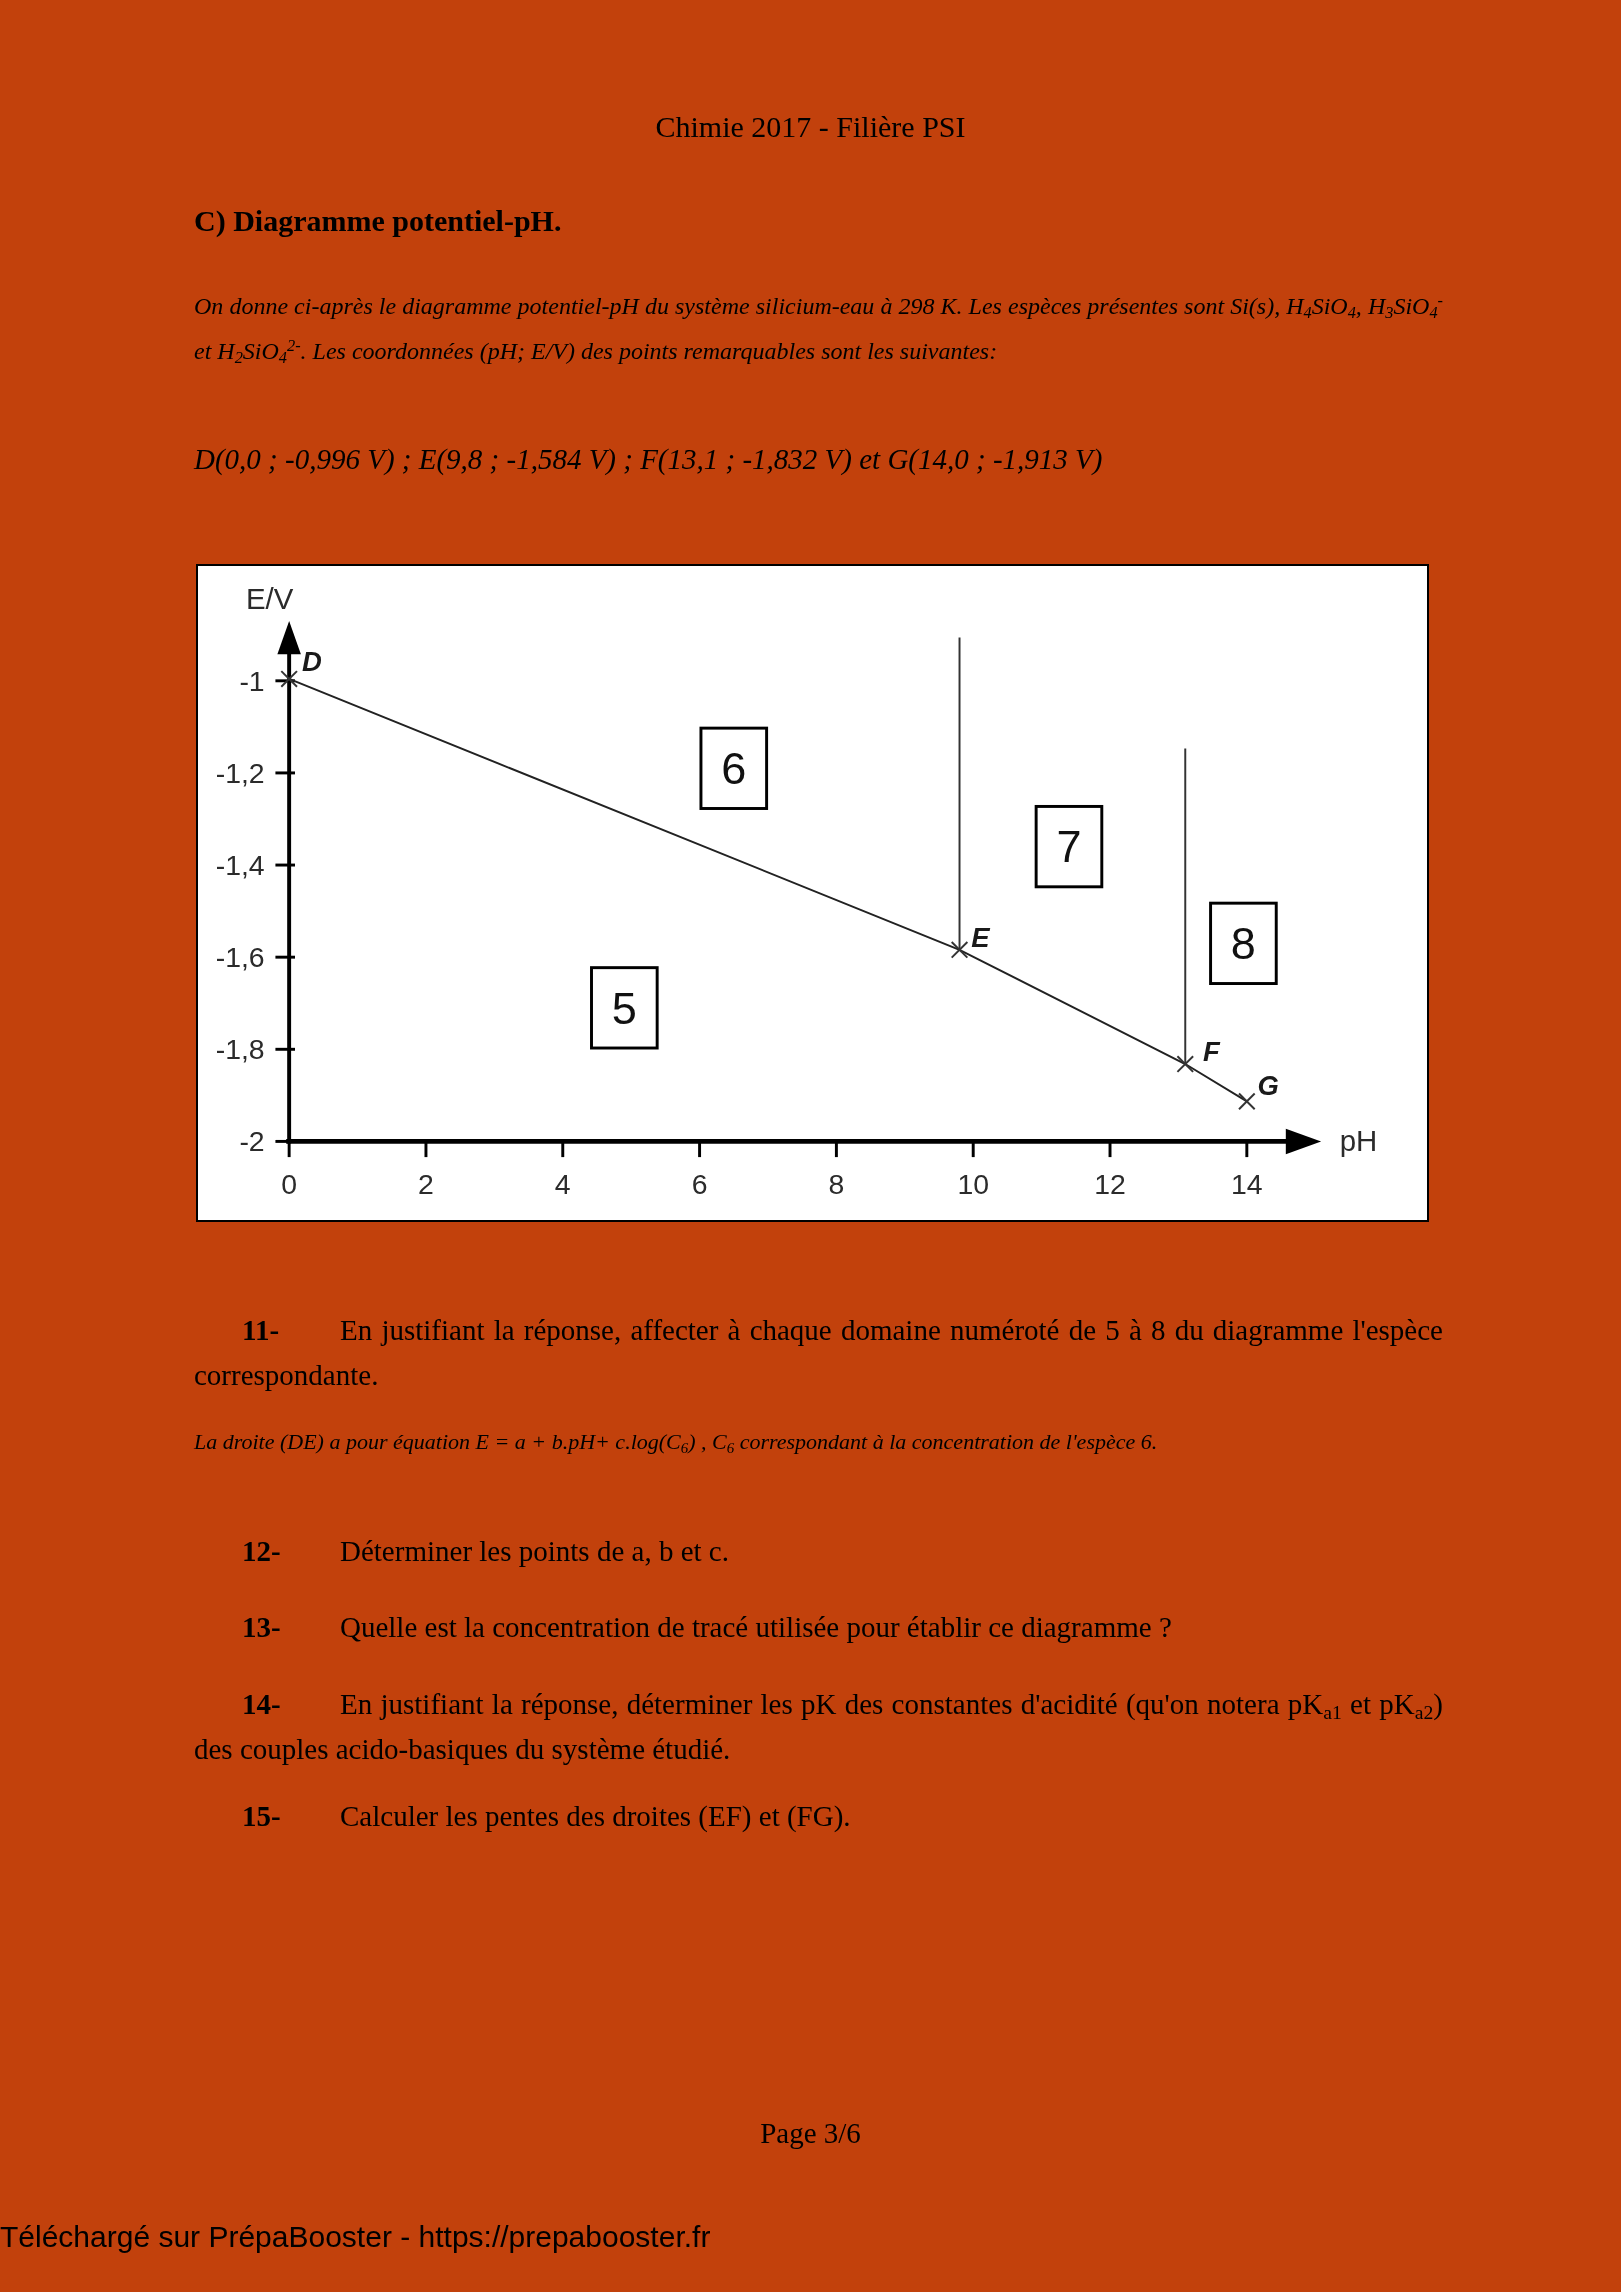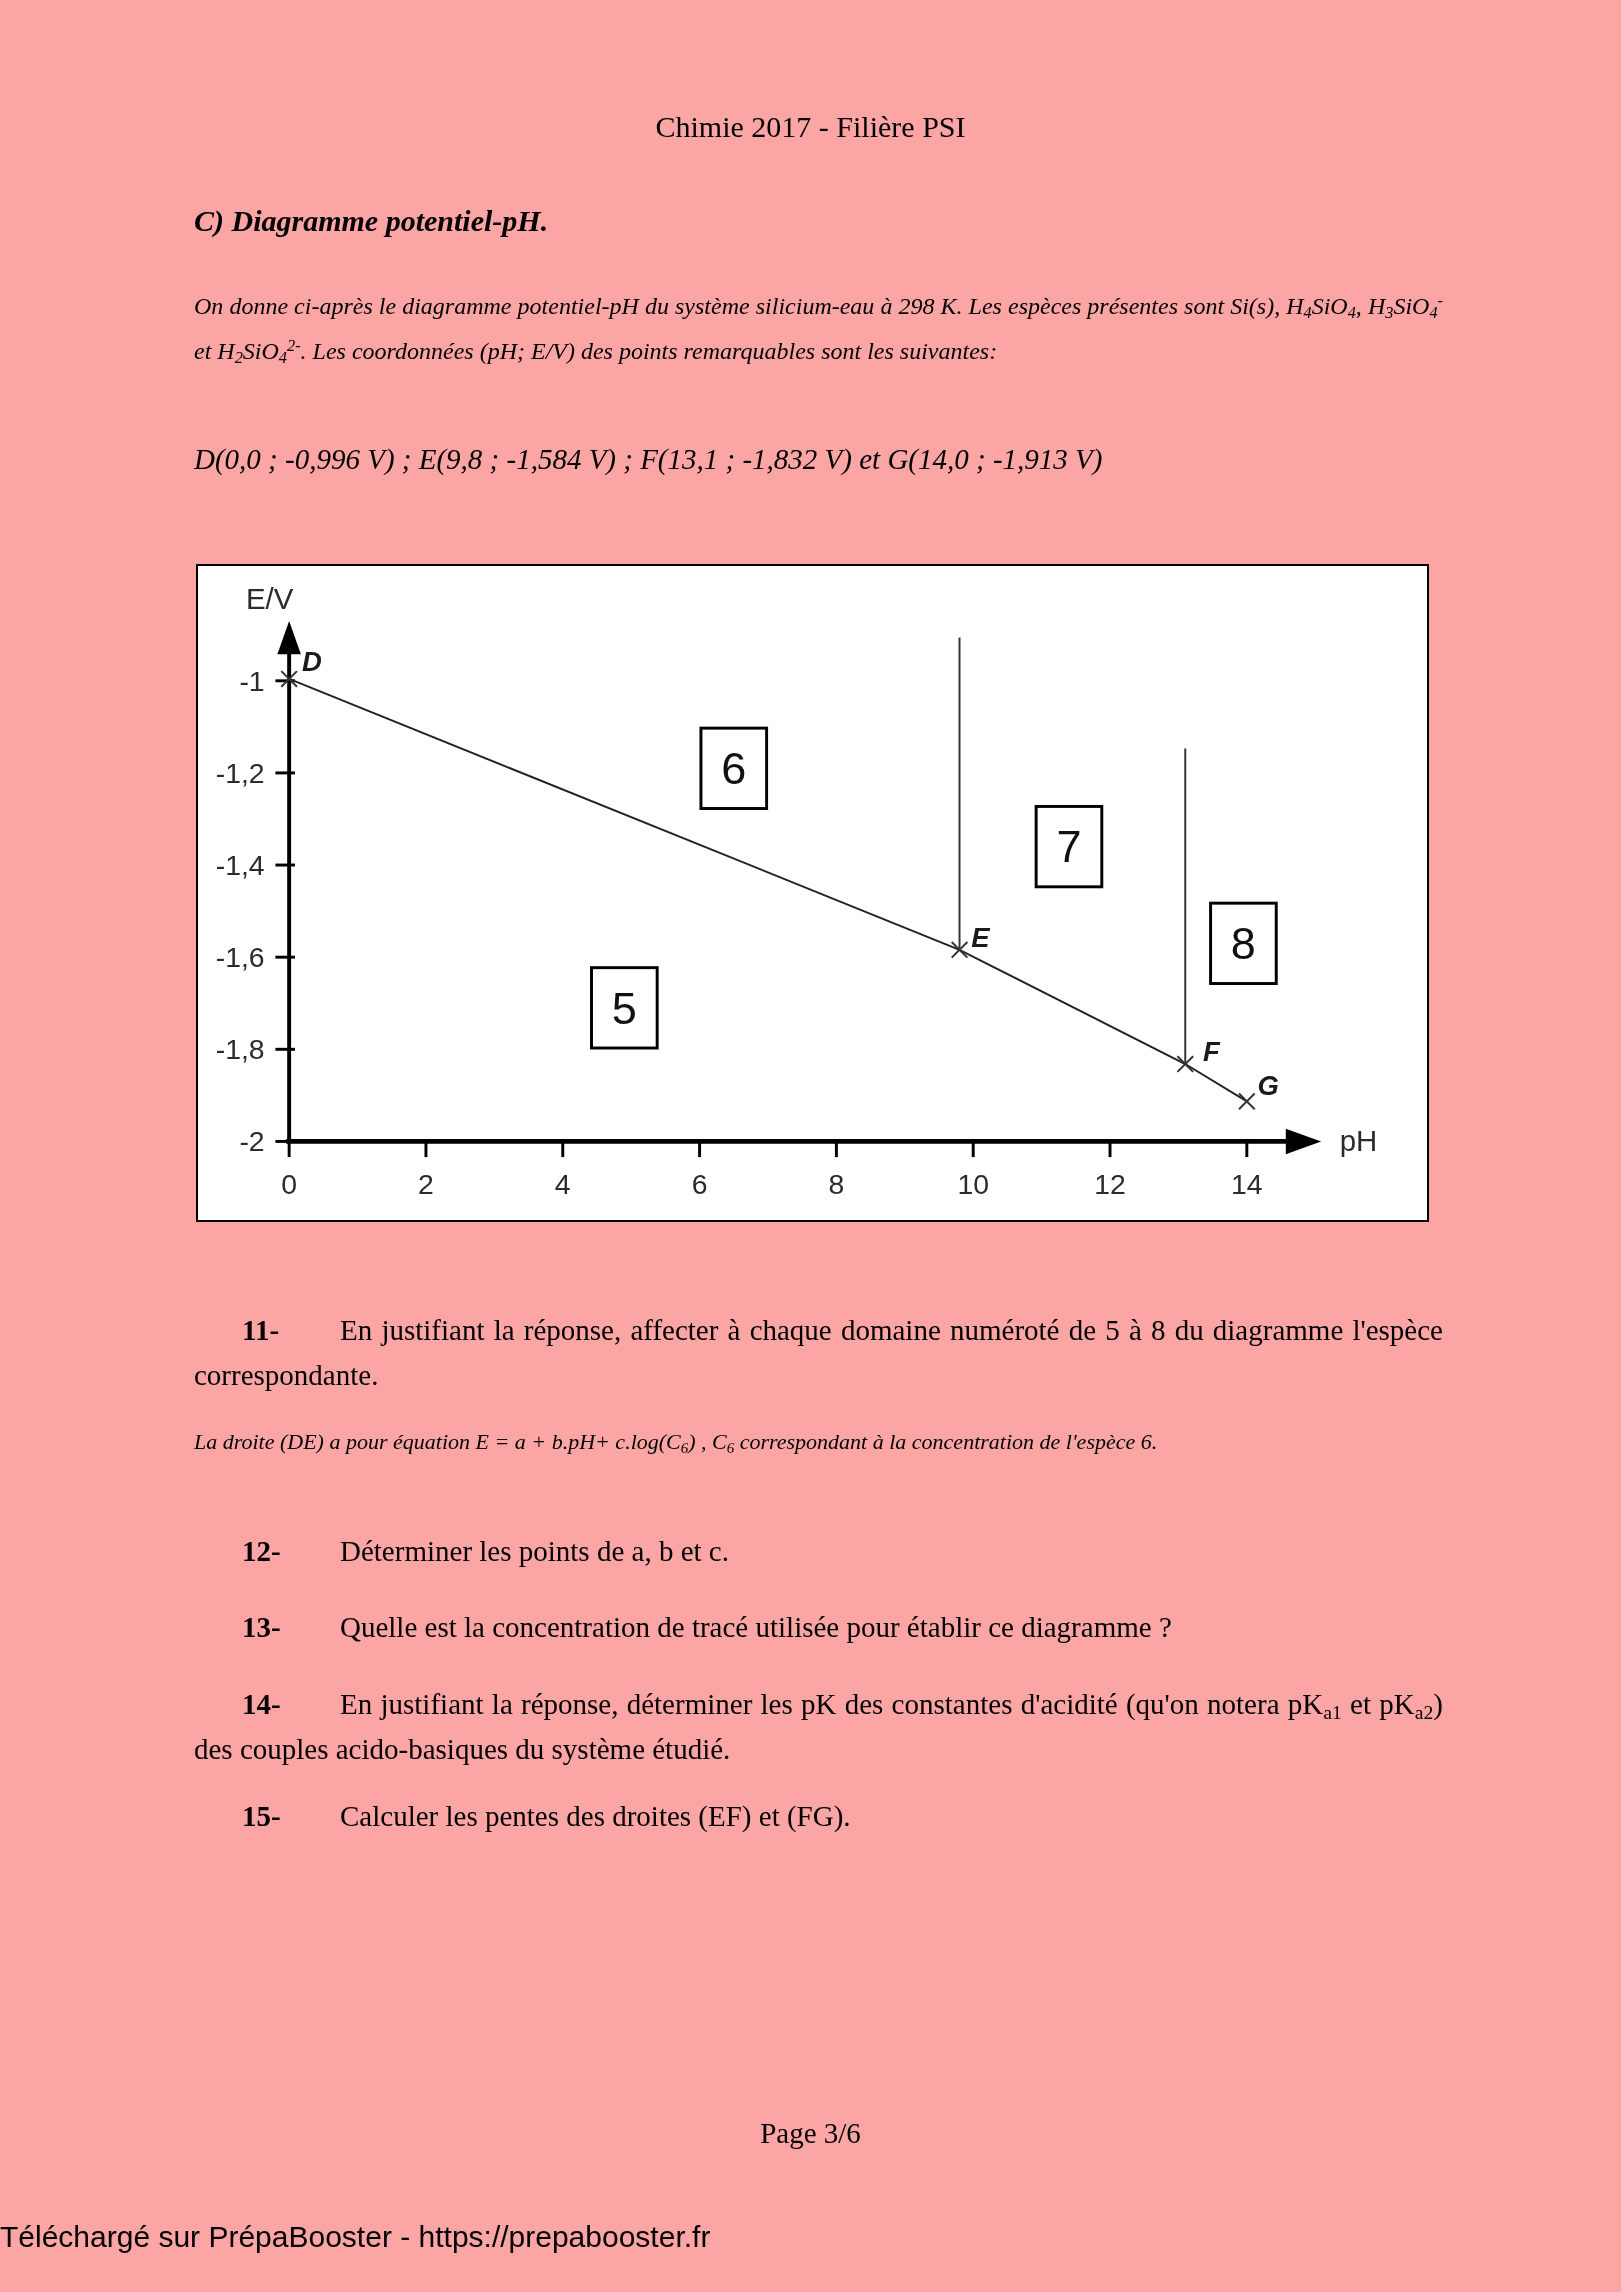--- a/index.html
+++ b/index.html
@@ -1,20 +1,20 @@
 <!DOCTYPE html>
 <html lang="fr"><head>
 <meta charset="utf-8">
 <style>
   html,body{margin:0;padding:0;background:#ffffff;}
-  .page{position:relative;width:1621px;height:2293px;background:#fca5a5;
+  .page{position:relative;width:1621px;height:2293px;background:#c2410c;
         font-family:"Liberation Serif","DejaVu Serif",serif;color:#000;overflow:hidden;}
   .abs{position:absolute;}
   .header{top:110px;left:0;width:100%;text-align:center;font-size:30px;}
-  .section-title{top:204px;left:194px;width:1249px;font-weight:bold;font-size:30px;font-style:italic;}
+  .section-title{top:204px;left:194px;width:1249px;font-weight:bold;font-size:30px;}
   .intro{top:284px;left:194px;width:1249px;font-style:italic;font-size:24px;line-height:45px;text-align:justify;}
   .coords{top:443px;left:194px;width:1249px;font-style:italic;font-size:29px;}
   .chart-frame{top:564px;left:196px;width:1233px;height:658px;border:2.9px solid #000;box-sizing:border-box;background:#fff;}
   .chart-frame svg{display:block;}
   .question{left:194px;width:1249px;font-size:29px;line-height:45px;text-align:justify;}
   .q11{top:1308px;} .q12{top:1529px;} .q13{top:1605px;} .q14{top:1682px;} .q15{top:1794px;}
   .qnum{display:inline-block;width:98px;font-weight:bold;margin-left:48px;}
   .note{top:1419px;left:194px;width:1249px;font-style:italic;font-size:22px;line-height:45px;text-align:justify;}
   .page-num{top:2117px;left:0;width:100%;text-align:center;font-size:29px;}
   .dl-note{top:2220px;left:0;width:100%;text-align:left;

